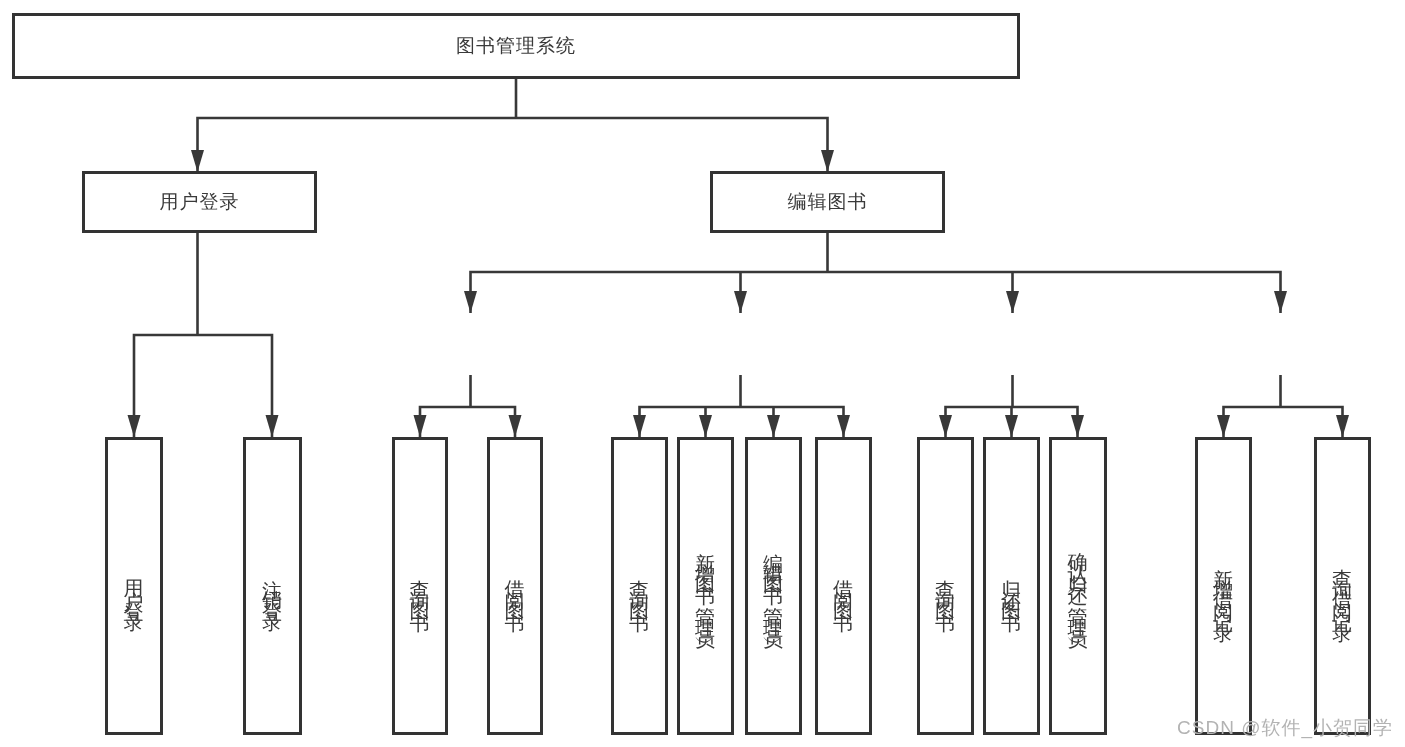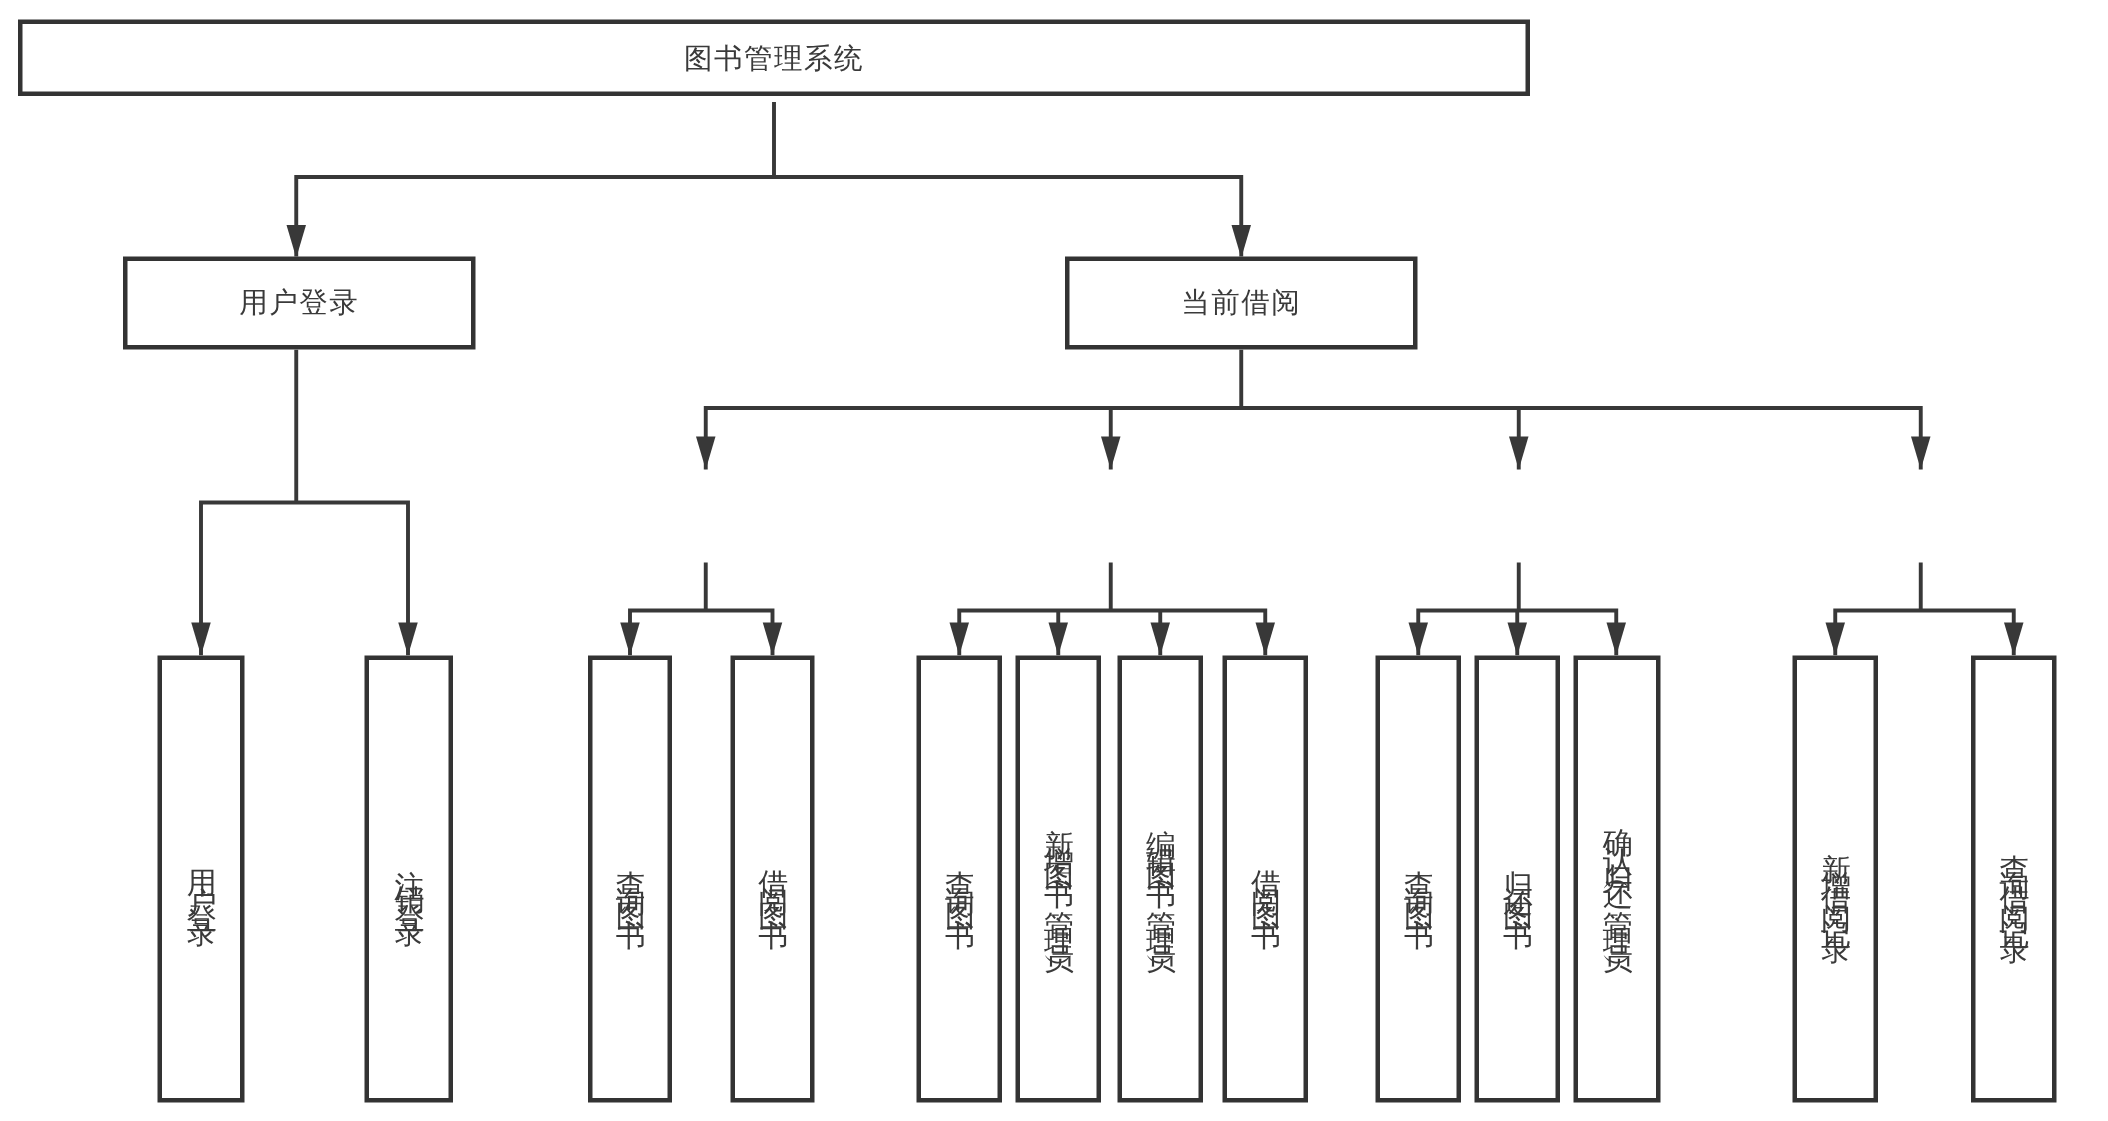--- a/index.html
+++ b/index.html
@@ -16,21 +16,21 @@
     position: absolute;
     background: #ffffff;
     border: 3px solid #333333;
     box-sizing: border-box;
     display: flex;
     align-items: center;
     justify-content: center;
     color: #3a3a3a;
   }
   .h-label { font-size: 19px; letter-spacing: 1px; white-space: nowrap; }
-  .root-box   { left: 12px;  top: 13px;  width: 1008px; height: 51px; }
+  .root-box   { left: 12px;  top: 13px;  width: 1008px; height: 66px; }
   .l1-a { left: 82px;  top: 171px; width: 235px; height: 62px; }
   .l1-b { left: 710px; top: 171px; width: 235px; height: 62px; }
   .l2 { top: 313px; width: 215px; height: 62px; }
   .l2-0 { left: 363px; }
   .l2-1 { left: 633px; }
   .l2-2 { left: 905px; }
   .l2-3 { left: 1173px; }
   .leaf { top: 437px; height: 298px; }
   .v-label {
     writing-mode: vertical-rl;
@@ -90,21 +90,21 @@
   </svg>
 
   <div class="box root-box">
     <span class="h-label">图书管理系统</span>
   </div>
 
   <div class="box l1-a">
     <span class="h-label">用户登录</span>
   </div>
   <div class="box l1-b">
-    <span class="h-label">当前借阅</span>
+    <span class="h-label">编辑图书</span>
   </div>
 
 
   <div class="box leaf" style="left:105px;width:58px;">
     <span class="v-label">用户登录</span>
   </div>
   <div class="box leaf" style="left:243px;width:59px;">
     <span class="v-label">注销登录</span>
   </div>
 
@@ -138,14 +138,15 @@
     <span class="v-label">确认归还（管理员）</span>
   </div>
 
   <div class="box leaf" style="left:1195px;width:57px;">
     <span class="v-label">新增借阅记录</span>
   </div>
   <div class="box leaf" style="left:1314px;width:57px;">
     <span class="v-label">查询借阅记录</span>
   </div>
 
+  <div class="watermark">CSDN @软件_小贺同学</div>
 
 </div>
 
 </body></html>

